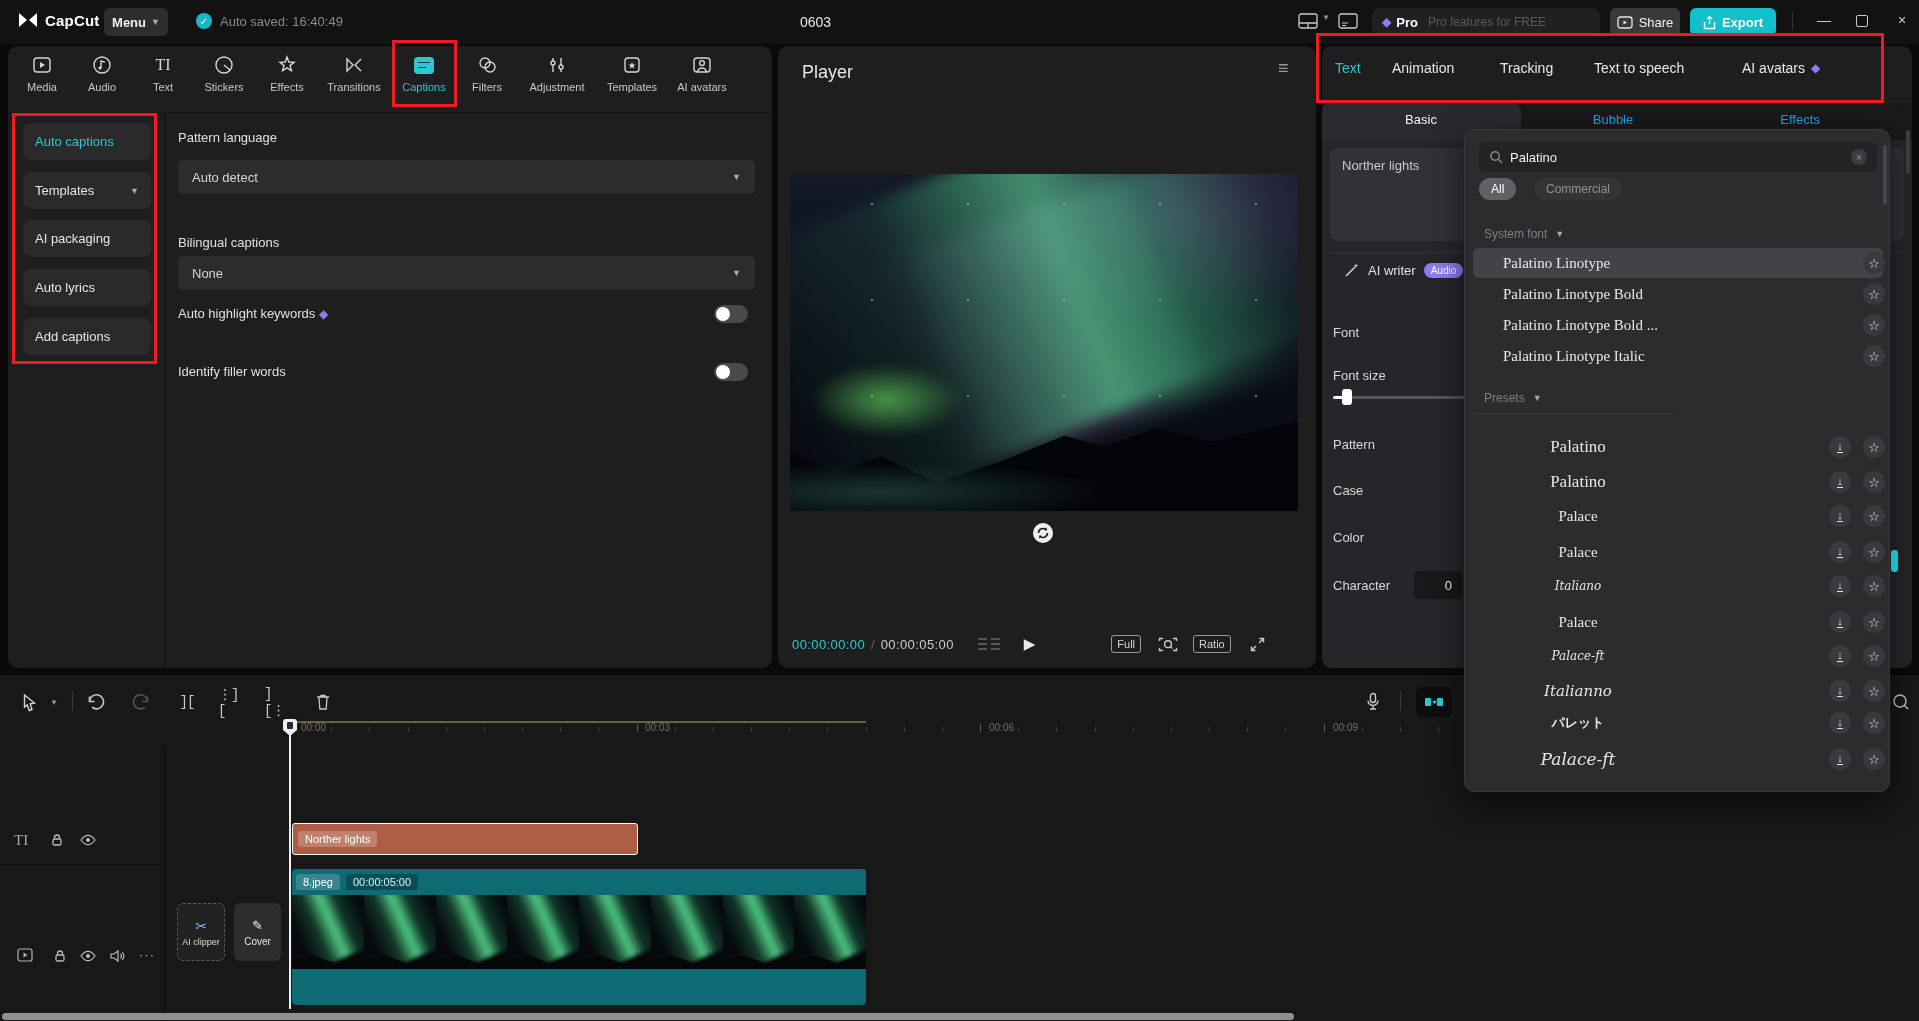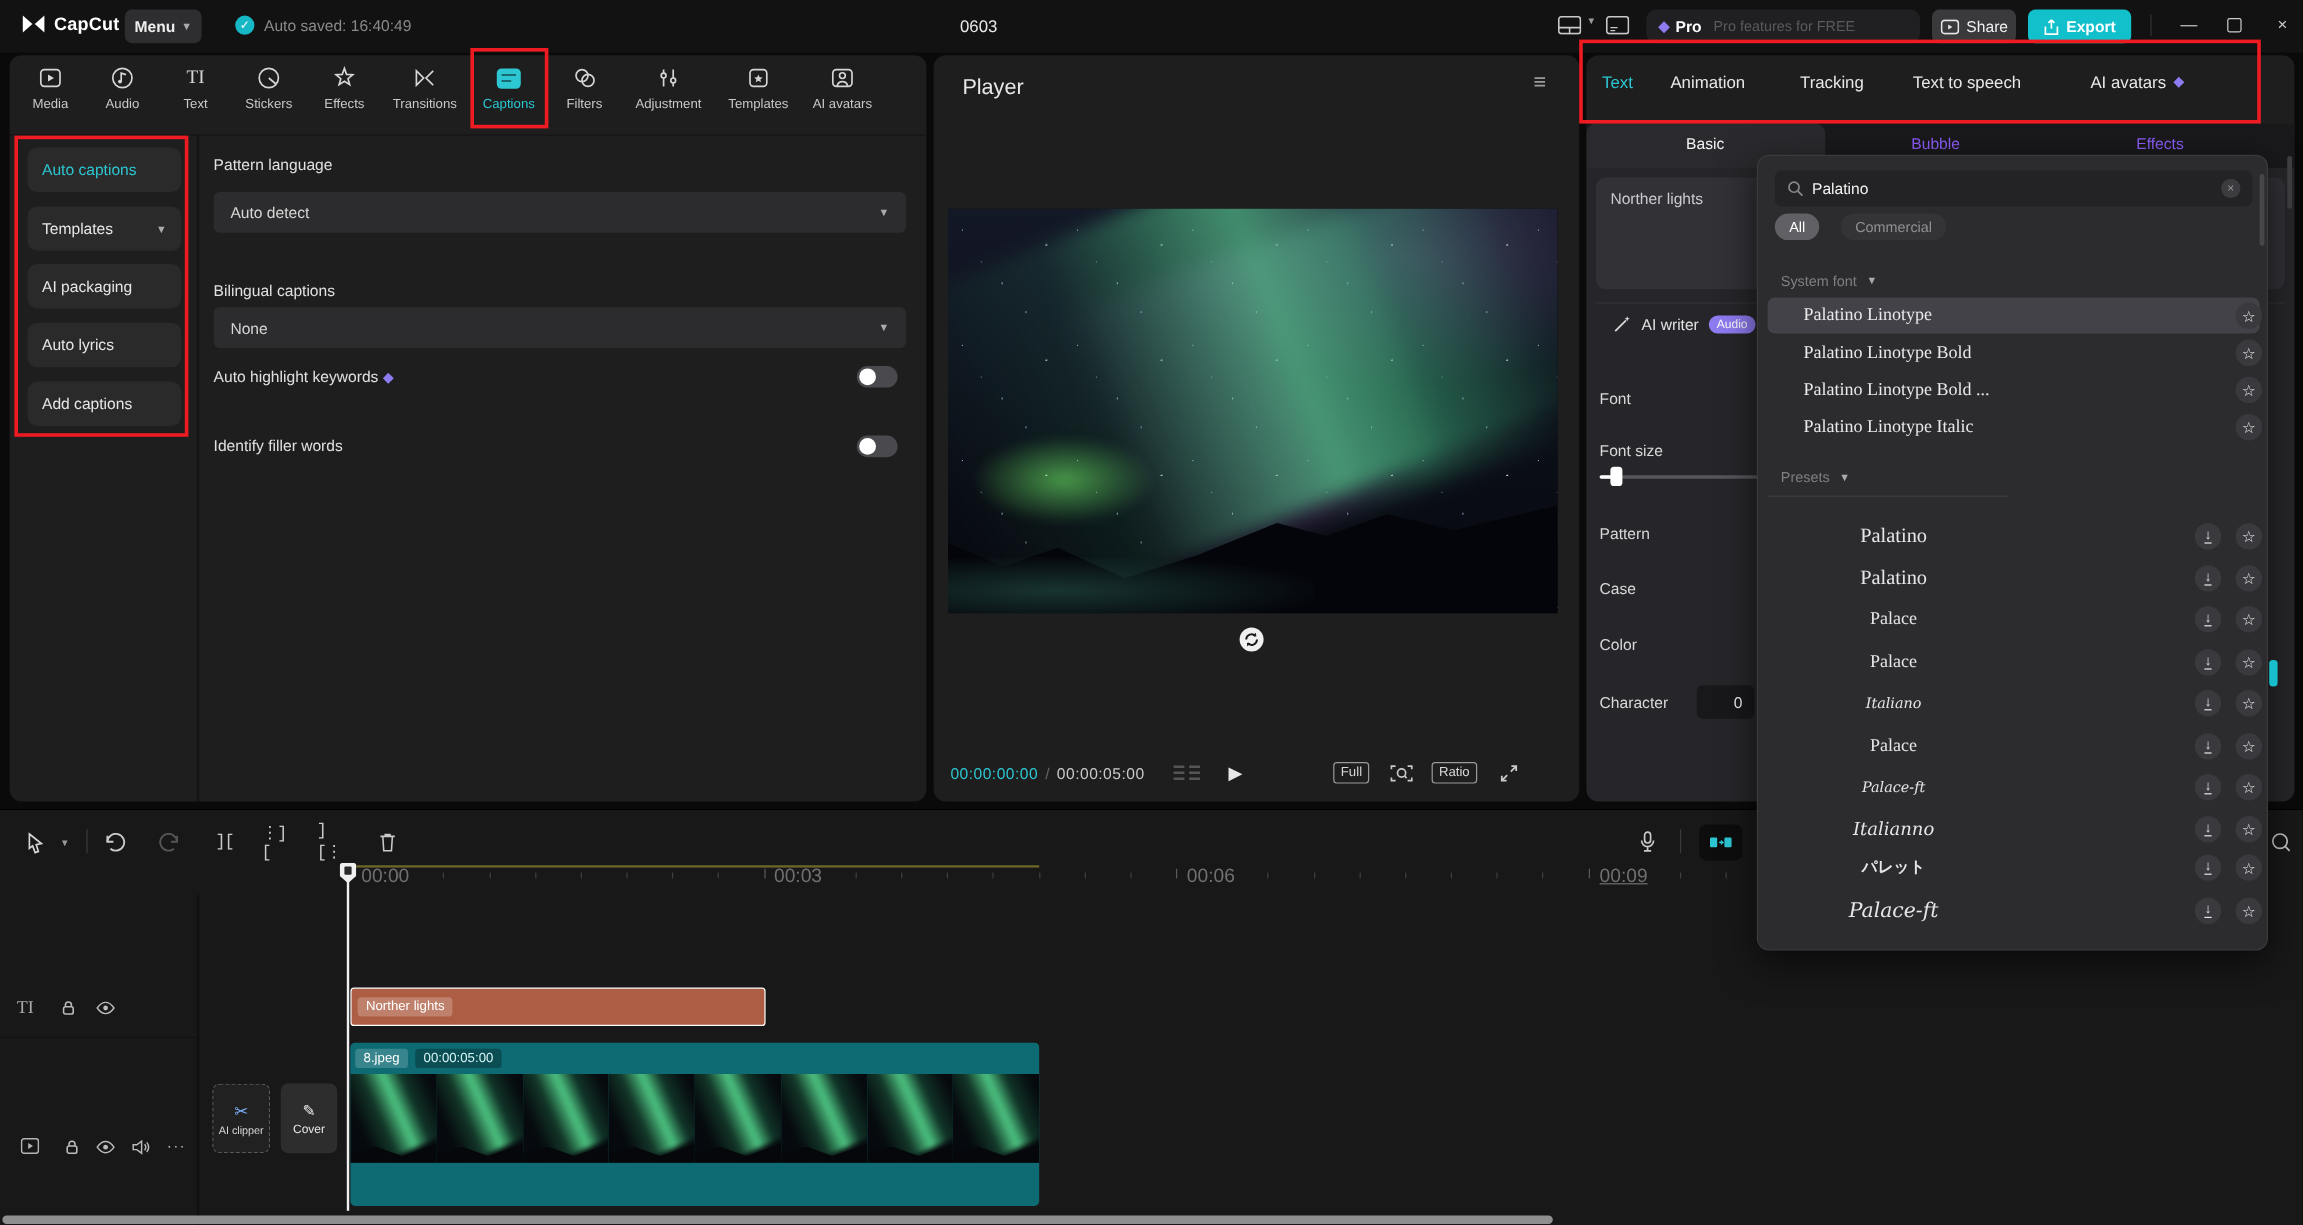--- a/index.html
+++ b/index.html
@@ -75,21 +75,21 @@
   .pl-bar{position:absolute;left:0;bottom:0;width:538px;height:48px;display:flex;align-items:center;}
   .tc-cur{color:#2cc7d2;letter-spacing:.4px;}
   .tc-tot{color:#c9c9c9;letter-spacing:.4px;}
   .tc-sep{color:#666;margin:0 6px;}
   .boxed{border:1px solid #9a9a9a;border-radius:3px;color:#d6d6d6;font-size:11px;padding:2px 5px;}
   
   .rtab{position:absolute;top:14px;color:#e8e8e8;font-size:14px;white-space:nowrap;display:flex;gap:6px;align-items:center;}
   .rtab.active{color:#2cc7d2;}
   .subbar{position:absolute;left:0;top:57px;width:590px;height:37px;background:#19191b;}
   .sub-basic-bg{position:absolute;left:0;top:57px;width:199px;height:37px;background:#2a2a2e;border-radius:8px 8px 0 0;}
-  .subtab{position:absolute;top:66px;transform:translateX(-50%);color:#8b5cf6;}
+  .subtab{position:absolute;top:66px;transform:translateX(-50%);color:#0ea5e9;}
   .subtab.active{color:#f2f2f2;}
   .r-content{position:absolute;left:0;top:94px;width:590px;height:528px;background:#26262a;}
   .r-textarea{position:absolute;left:8px;top:8px;width:574px;height:93px;background:#313136;border-radius:8px;padding:10px 12px;box-sizing:border-box;color:#cbcbcf;}
   .r-div{position:absolute;left:8px;top:112px;width:574px;height:1px;background:#333338;}
   .aiw{position:absolute;left:22px;top:122px;display:flex;align-items:center;gap:8px;color:#e2e2e2;}
   .free{background:#8d7bf0;color:#fff;font-size:10px;border-radius:8px;padding:2px 7px;}
   .r-lbl{position:absolute;left:11px;color:#d8d8d8;}
   .slider{position:absolute;left:11px;top:256px;width:442px;height:3px;background:#56565b;border-radius:2px;}
   .slider-fill{position:absolute;left:0;top:0;height:3px;width:14px;background:#fff;border-radius:2px;}
   .slider-hd{position:absolute;left:9px;top:-7px;width:10px;height:16px;background:#fff;border-radius:3px;}
@@ -121,21 +121,21 @@
   .fd-scroll{position:absolute;left:418px;top:15px;width:4px;height:60px;background:#47474b;border-radius:2px;}
   
   .timeline{position:absolute;left:0;top:674px;width:1919px;height:347px;background:#181818;border-top:1px solid #000;}
   .tl-ic{position:absolute;top:16px;width:22px;height:22px;display:flex;align-items:center;justify-content:center;color:#c9c9c9;}
   .tl-div{position:absolute;top:16px;width:1px;height:20px;background:#3a3a3a;}
   .split-txt{font-family:"Liberation Mono",monospace;font-size:14px;color:#c9c9c9;letter-spacing:-1px;}
   .magnet-btn{position:absolute;left:1416px;top:12px;width:36px;height:30px;background:#0d0d0e;border-radius:6px;display:flex;align-items:center;justify-content:center;}
   .olive{position:absolute;left:292px;top:46px;width:574px;height:2px;background:#6a6428;}
   .tick{position:absolute;width:1px;background:#3f3f3f;top:52px;height:5px;}
   .tick.major{background:#5a5a5a;top:49px;height:8px;}
-  .tick-lb{position:absolute;top:47px;color:#707070;font-size:16px;}
+  .tick-lb{position:absolute;top:47px;color:#707070;font-size:10px;}
   .hdr-vdiv{position:absolute;left:164px;top:71px;width:2px;height:276px;background:#101010;}
   .hdr-hdiv{position:absolute;left:0;top:189px;width:164px;height:1px;background:#111;}
   .trk-ic{position:absolute;color:#b4b4b4;display:flex;align-items:center;justify-content:center;}
   .ti-glyph{font-family:"Liberation Serif",serif;font-size:15px;color:#a9a9a9;}
   .aiclip{position:absolute;left:177px;top:228px;width:48px;height:58px;border:1px dashed #5a5a5a;border-radius:6px;background:#212121;display:flex;flex-direction:column;align-items:center;justify-content:center;gap:3px;box-sizing:border-box;}
   .aiclip-lb{font-size:9px;color:#d9d9d9;}
   .coverbtn{position:absolute;left:234px;top:228px;width:47px;height:58px;background:#2d2d2d;border-radius:6px;display:flex;flex-direction:column;align-items:center;justify-content:center;gap:3px;}
   .cover-lb{font-size:10px;color:#e6e6e6;}
   .text-clip{position:absolute;left:292px;top:148px;width:346px;height:32px;background:#ad5d43;border:1.6px solid #fff;border-radius:3px;box-sizing:border-box;display:flex;align-items:center;}
   .text-clip-chip{margin-left:5px;background:rgba(255,255,255,.22);border-radius:3px;padding:2px 7px;font-size:11px;color:#fff;}
@@ -552,21 +552,21 @@
         <div class="tick" style="left: 1628.95px;"></div>
         <div class="tick major" style="left: 1667.12px;"></div>
         <div class="tick" style="left: 1705.29px;"></div>
         <div class="tick" style="left: 1743.46px;"></div>
         <div class="tick" style="left: 1781.63px;"></div>
         <div class="tick" style="left: 1819.8px;"></div>
         <div class="tick" style="left: 1857.97px;"></div>
         <div class="tick-lb" style="left: 301px;">00:00</div>
         <div class="tick-lb" style="left: 645px;">00:03</div>
         <div class="tick-lb" style="left: 989px;">00:06</div>
-        <div class="tick-lb" style="left: 1333px; text-decoration: underline;">00:09</div>
+        <div class="tick-lb" style="left: 1333px;">00:09</div>
       </div>
 
     <div class="hdr-vdiv"></div>
     <div class="hdr-hdiv"></div>
 
     <div class="trk-ic" style="left:14px;top:157px">
         <span class="ti-glyph">TI</span>
       </div>
     <div class="trk-ic" style="left:50px;top:158px">
       <svg width="14" height="14" viewBox="0 0 14 14">

